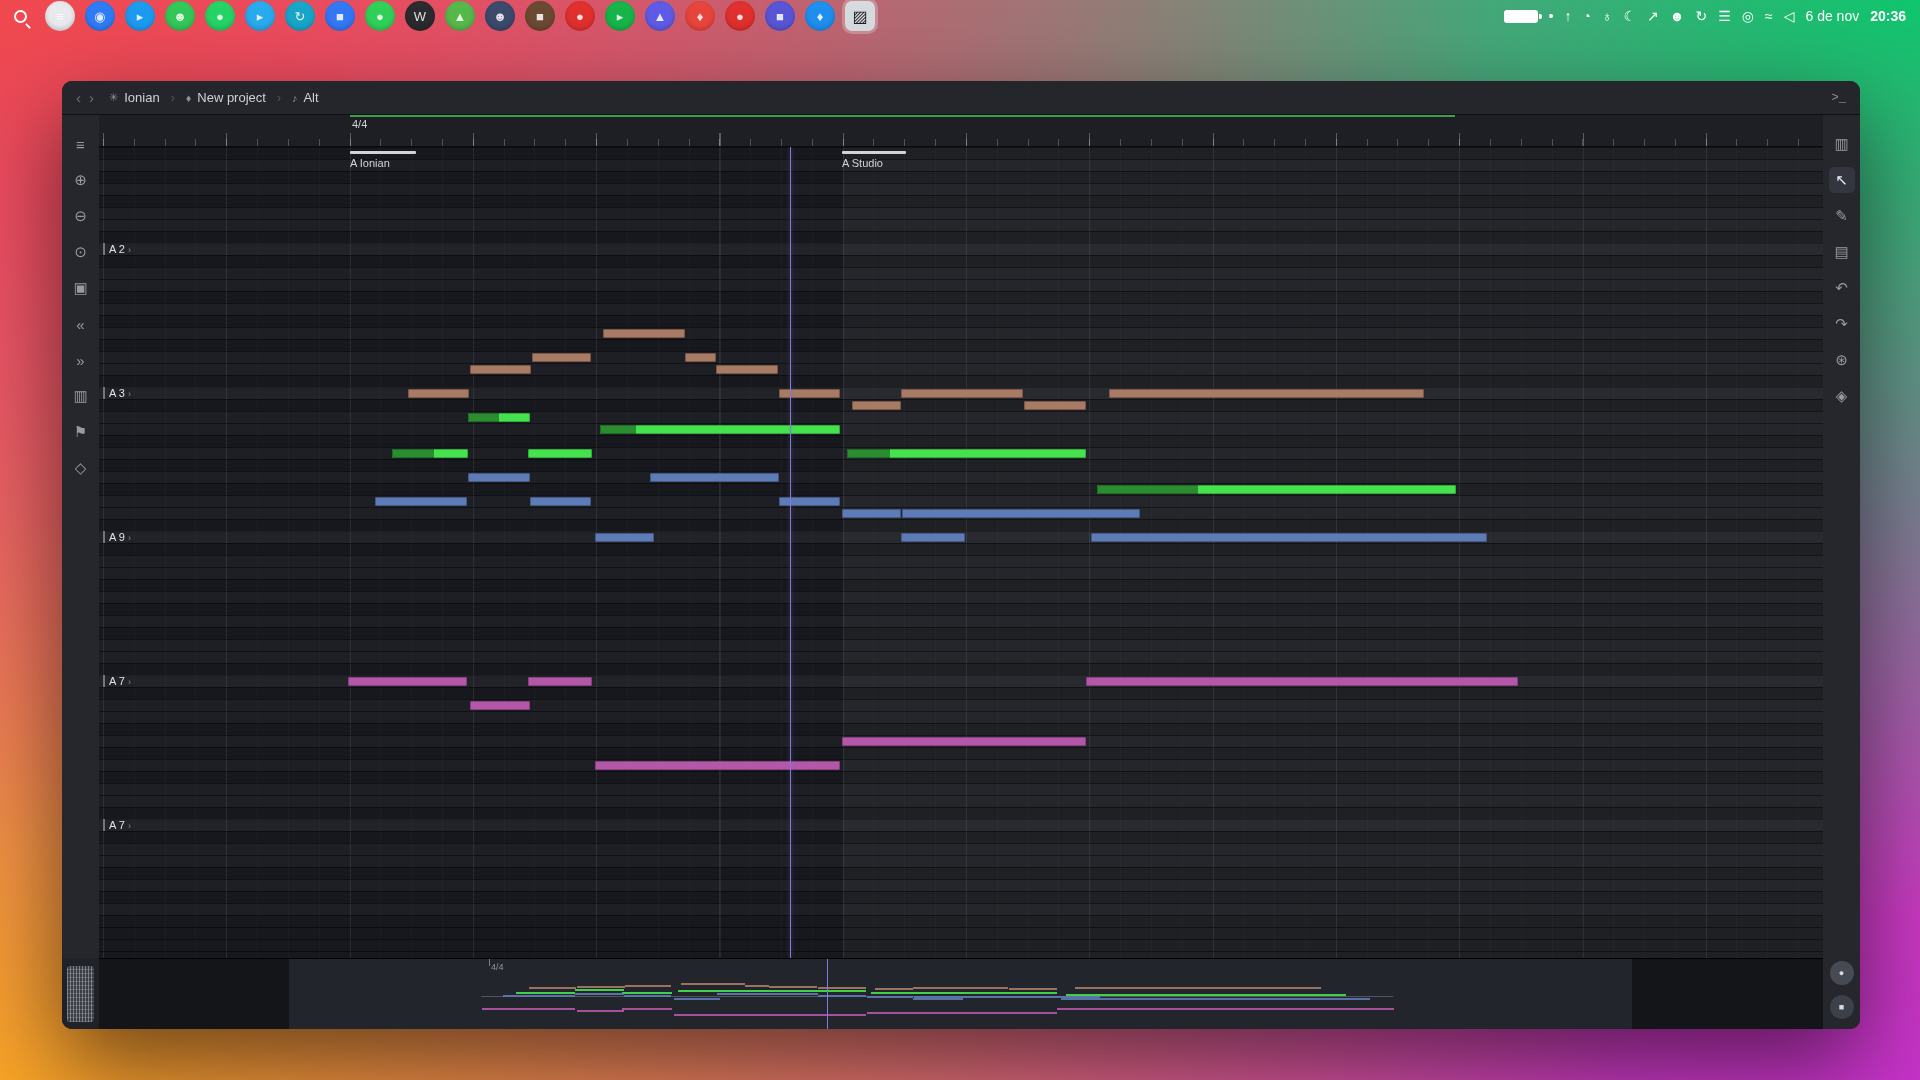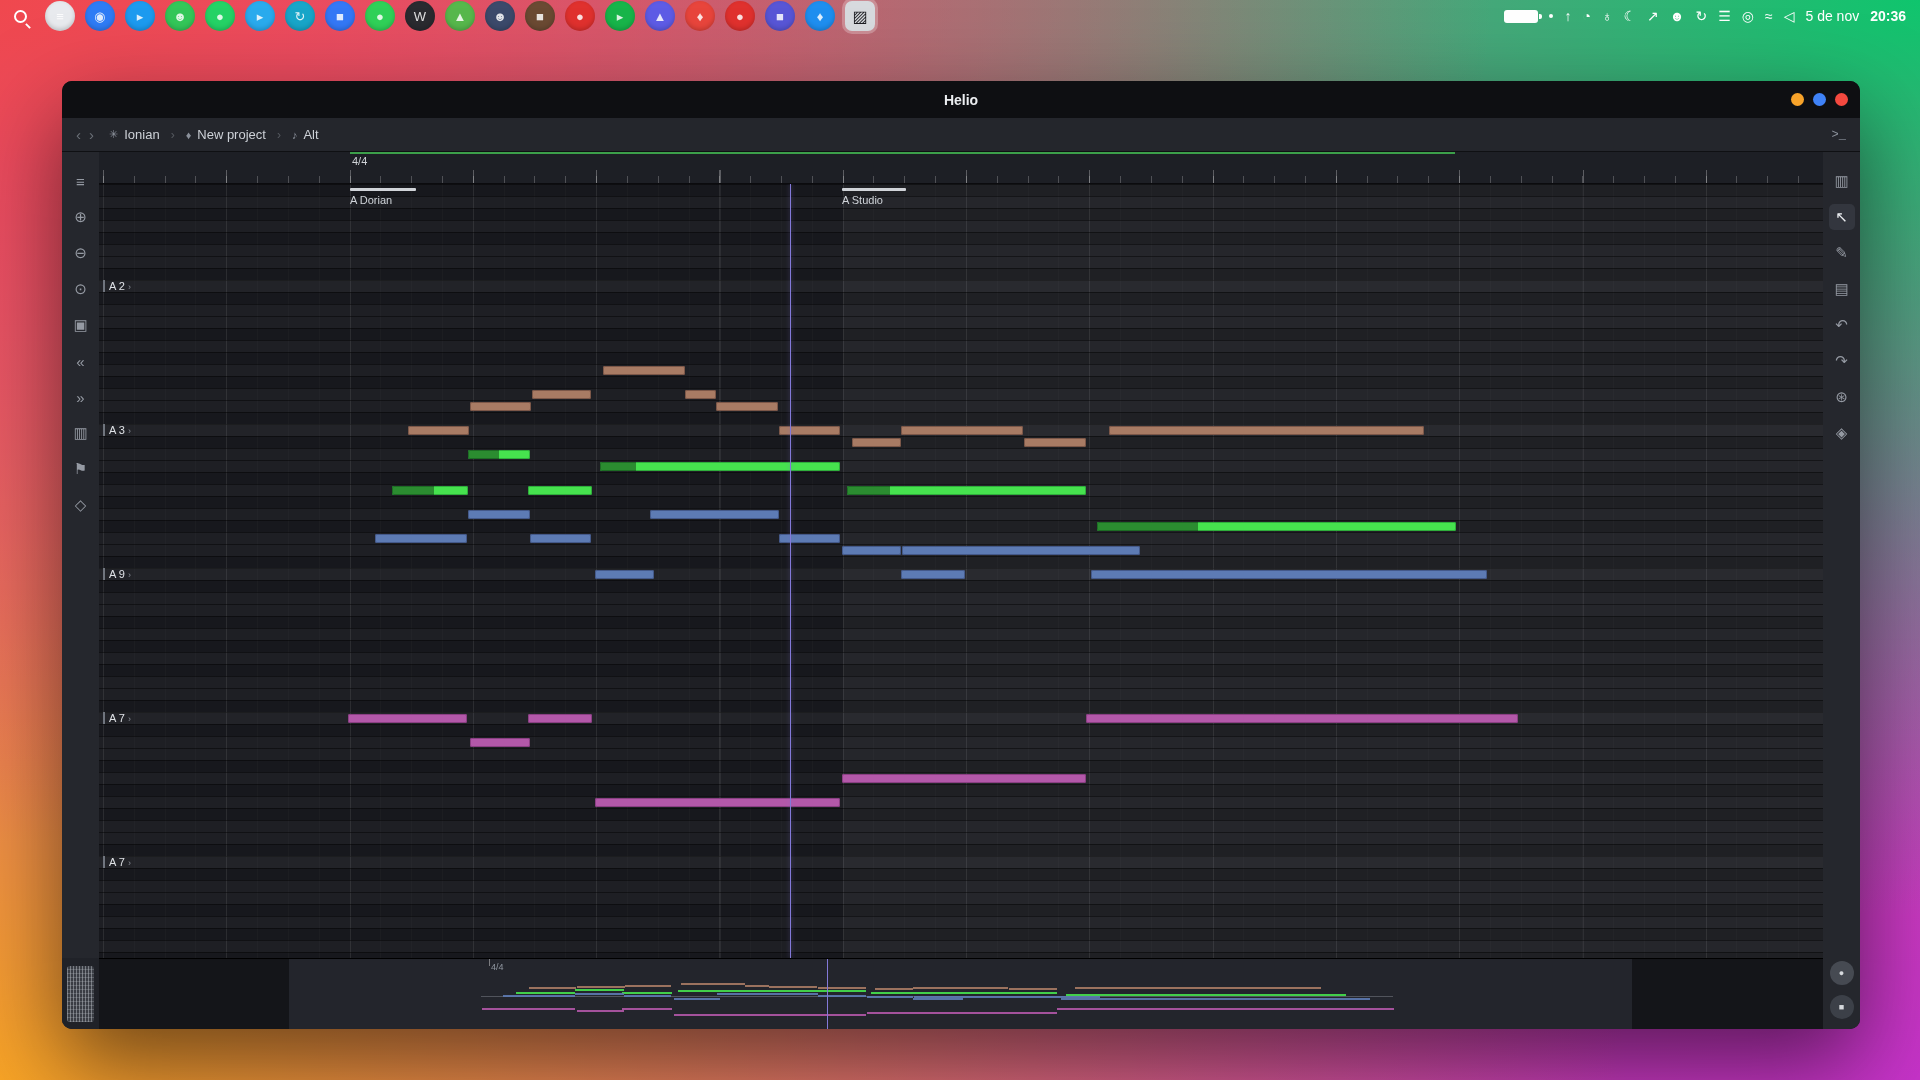--- a/index.html
+++ b/index.html
@@ -139,34 +139,26 @@
         <span class="st-ic">♁</span>
         <span class="st-ic">☾</span>
         <span class="st-ic">↗</span>
         <span class="st-ic">☻</span>
         <span class="st-ic">↻</span>
         <span class="st-ic">☰</span>
         <span class="st-ic">◎</span>
         <span class="st-ic">≈</span>
         <span class="st-ic">◁</span>
       </span>
-    <span class="mb-date">5 de nov</span>
+    <span class="mb-date">6 de nov</span>
     <span class="mb-time">20:36</span>
   </div>
 </div>
 
 <div class="window">
-  <div class="titlebar">
-    <span class="title">Helio</span>
-    <div class="traffic">
-      <span class="tl" id="tl-min" style="background: rgb(247, 163, 42);"></span>
-      <span class="tl" id="tl-max" style="background: rgb(63, 130, 247);"></span>
-      <span class="tl" id="tl-close" style="background: rgb(244, 73, 63);"></span>
-    </div>
-  </div>
 
   <div class="crumbbar">
     <span class="nav-ch">‹</span>
     <span class="nav-ch">›</span>
     <span id="crumb-items" style="display:flex;align-items:center;height:100%;">
         <span class="crumb">
           <span class="c-ic">✳</span>
           <span>Ionian</span>
         </span>
         <span class="crumb-sep">›</span>
@@ -271,21 +263,21 @@
           <div class="row inkey" style="top: 708px;"></div>
           <div class="row" style="top: 720px;"></div>
           <div class="row inkey" style="top: 732px;"></div>
           <div class="row" style="top: 744px;"></div>
           <div class="row inkey" style="top: 756px;"></div>
           <div class="row" style="top: 768px;"></div>
           <div class="section-hl" style="left: 744px;"></div>
           <div class="gridlines"></div>
           <div class="keysig" style="left: 251px; top: 4px;">
             <div class="ks-bar" style="width: 66px;"></div>
-            <div class="ks-label">A Dorian</div>
+            <div class="ks-label">A Ionian</div>
           </div>
           <div class="keysig" style="left: 743px; top: 4px;">
             <div class="ks-bar" style="width: 64px;"></div>
             <div class="ks-label">A Studio</div>
           </div>
           <div class="tracklabel" style="left: 4px; top: 96px;"><span>A 2</span><span class="tl-ch">›</span></div>
           <div class="tracklabel" style="left: 4px; top: 240px;"><span>A 3</span><span class="tl-ch">›</span></div>
           <div class="tracklabel" style="left: 4px; top: 384px;"><span>A 9</span><span class="tl-ch">›</span></div>
           <div class="tracklabel" style="left: 4px; top: 528px;"><span>A 7</span><span class="tl-ch">›</span></div>
           <div class="tracklabel" style="left: 4px; top: 672px;"><span>A 7</span><span class="tl-ch">›</span></div>

